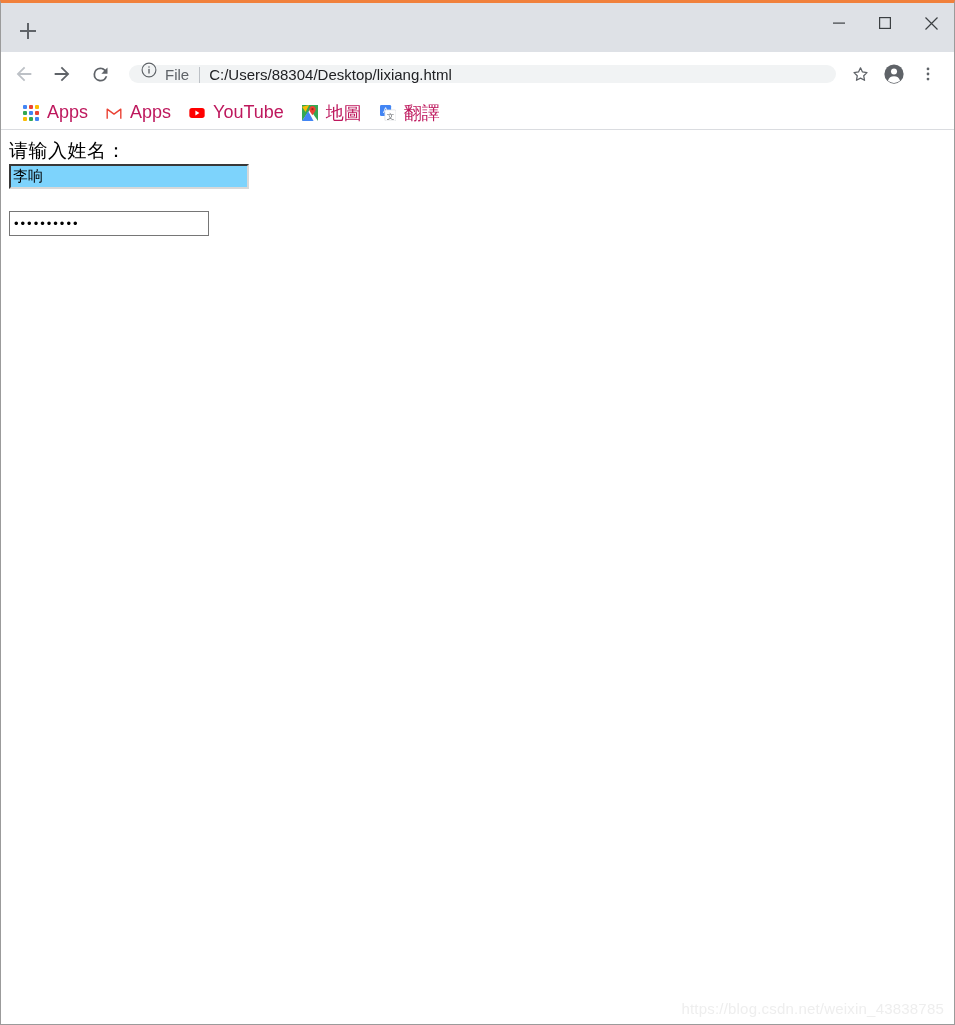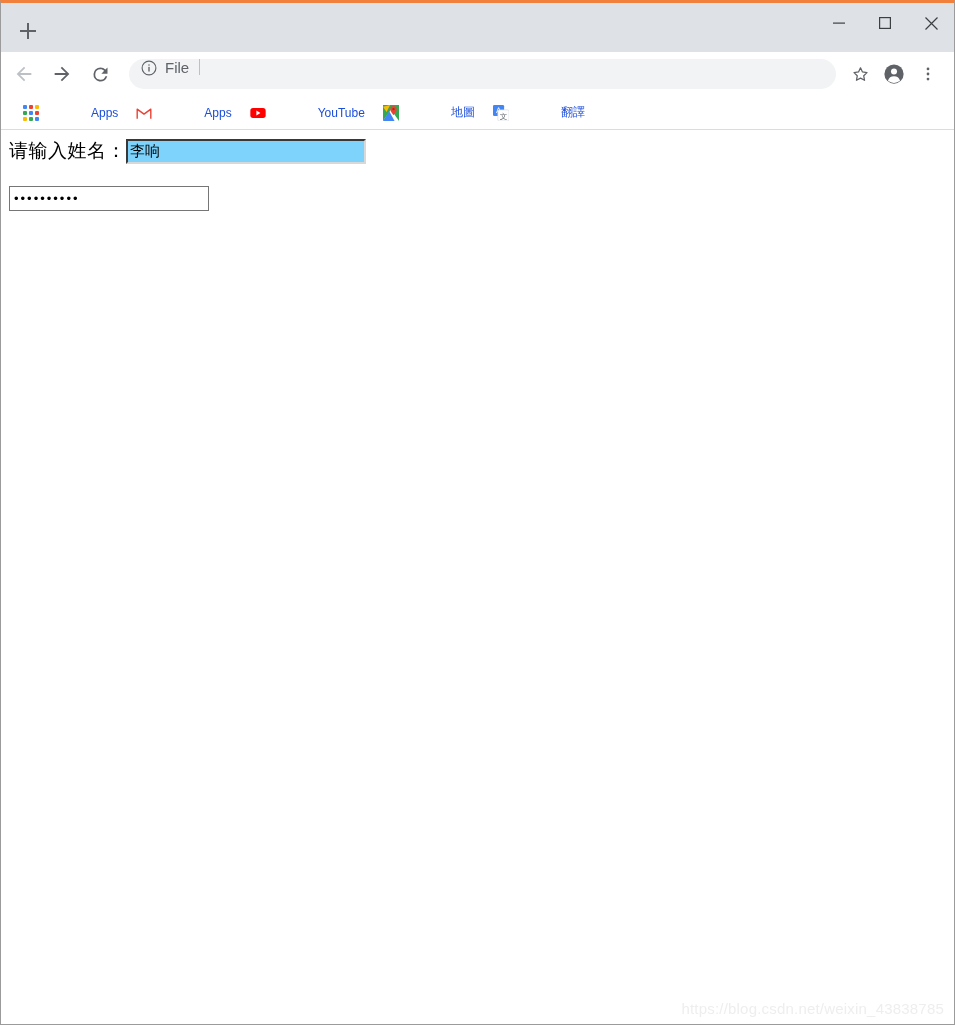--- a/index.html
+++ b/index.html
@@ -131,25 +131,25 @@
     align-items: center;
     justify-content: center;
     border-radius: 50%;
     cursor: pointer;
     flex: 0 0 auto;
   }
   .navbtn svg { display: block; }
 
   .omnibox {
     flex: 1 1 auto;
-    height: 30px;
+    height: 18px;
     background: #f1f3f4;
     border-radius: 15px;
     display: flex;
-    align-items: flex-start;
+    align-items: flex-end;
     padding: 0 4px 0 11px;
     margin: 0 6px 0 8px;
     box-sizing: border-box;
     min-width: 0;
     cursor: text;
   }
   .info-icon { flex: 0 0 18px; margin-right: 7px; display:block; }
   .omnibox-scheme {
     font-size: 15px;
     color: #5f6368;
@@ -205,23 +205,22 @@
     white-space: nowrap;
   }
   .bm-icon {
     width: 16px;
     height: 16px;
     margin-right: 8px;
     flex: 0 0 16px;
     display: block;
   }
   .bm-label {
-    font-size: 12px;
-    color: #1d4ed8;
-    margin-left: 44px;
+    font-size: 18px;
+    color: #be185d;
   }
 
   
   .apps-grid {
     width: 16px; height: 16px;
     display: grid;
     grid-template-columns: repeat(3, 4px);
     grid-template-rows: repeat(3, 4px);
     gap: 2px;
     margin-right: 8px;
@@ -235,23 +234,24 @@
     background: #ffffff;
     height: 891px;
     overflow: hidden;
   }
   .page {
     padding: 8px 8px 0 8px;
     font-family: "Liberation Serif", "DejaVu Serif", serif;
   }
   .form-row {
     display: flex;
-    align-items: flex-end;
+    align-items: flex-start;
     white-space: nowrap;
     margin: 0 0 2px 0;
+    flex-direction: column;
   }
   .field-label {
     font-size: 19px;
     color: #000000;
     letter-spacing: .5px;
   }
   .text-input {
     width: 240px;
     height: 25px;
     box-sizing: border-box;
@@ -348,20 +348,21 @@
     <div class="omnibox">
       <span class="info-icon">
         <svg width="18" height="18" viewBox="0 0 24 24">
           <circle cx="12" cy="12" r="9.2" fill="none" stroke="#5f6368" stroke-width="1.5"></circle>
           <rect x="11.1" y="10.5" width="1.8" height="6.2" fill="#5f6368"></rect>
           <circle cx="12" cy="7.9" r="1.05" fill="#5f6368"></circle>
         </svg>
       </span>
       <span class="omnibox-scheme">File</span>
       <span class="omnibox-sep"></span>
+      <span class="omnibox-url">C:/Users/88304/Desktop/lixiang.html</span>
     </div>
 
     <div class="tbicon">
       <svg width="19" height="19" viewBox="0 0 24 24">
         <path d="M12 3.6l2.5 5.2 5.7.8-4.1 4 1 5.7-5.1-2.7-5.1 2.7 1-5.7-4.1-4 5.7-.8z" fill="none" stroke="#5f6368" stroke-width="1.6" stroke-linejoin="round"></path>
       </svg>
     </div>
 
     <div class="tbicon">
       <svg width="22" height="22" viewBox="0 0 24 24">

